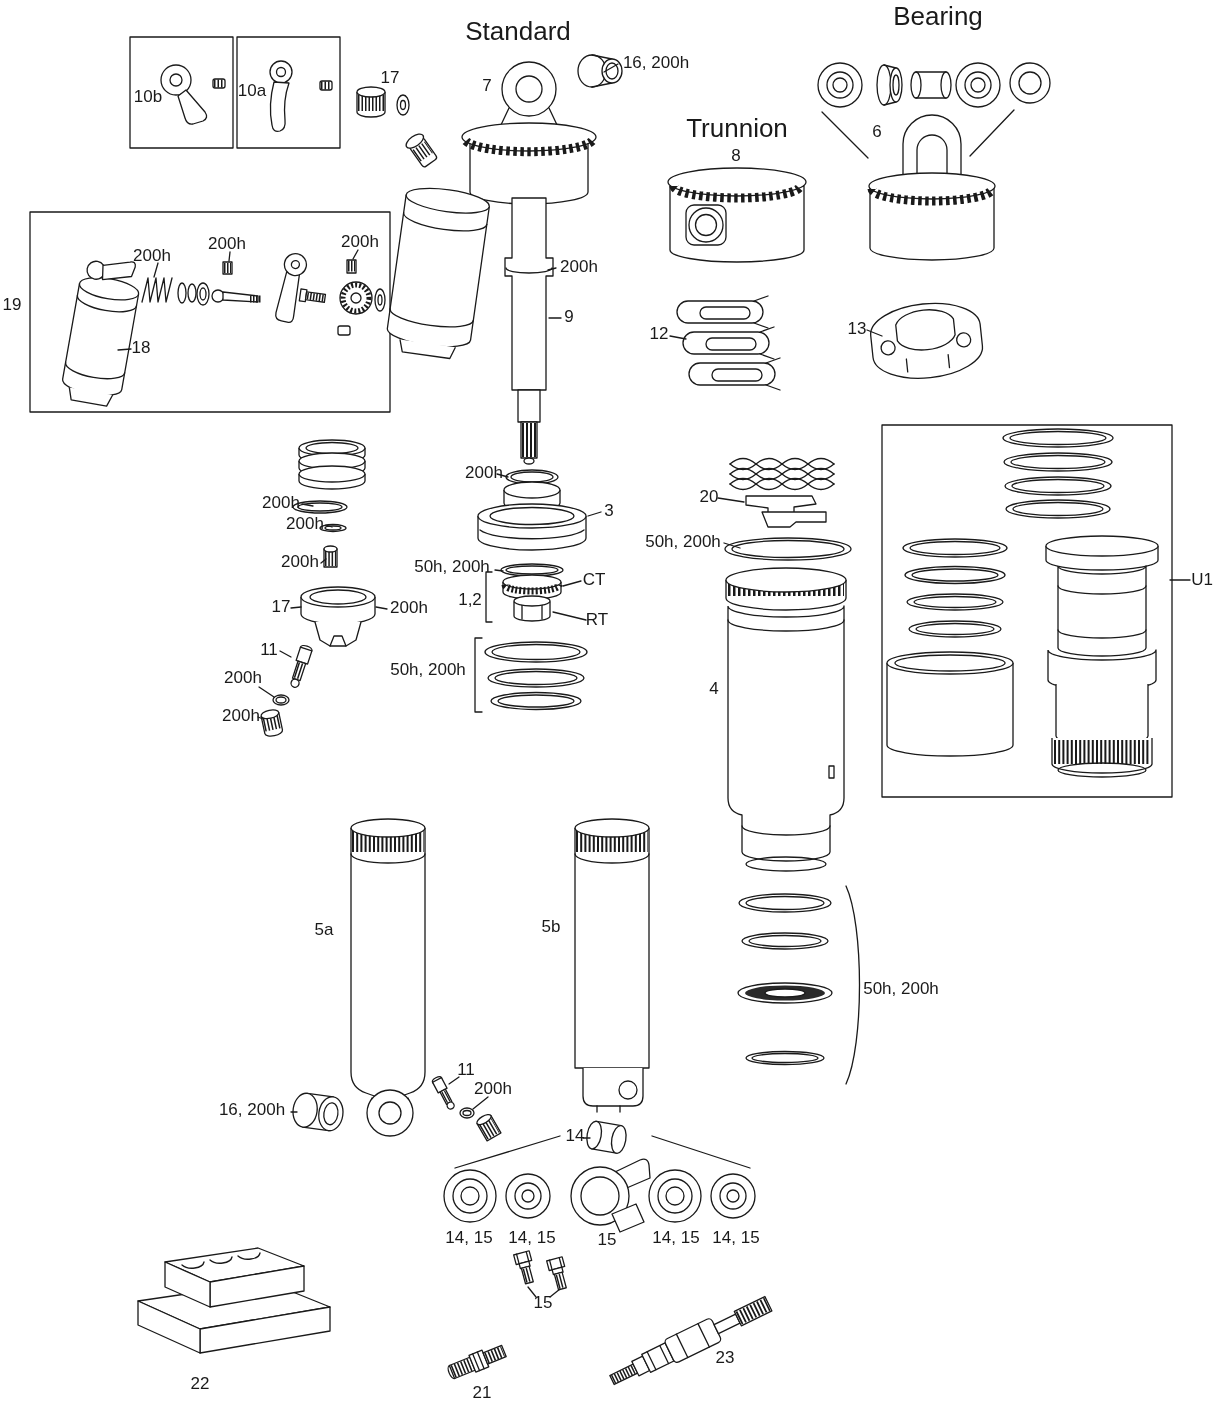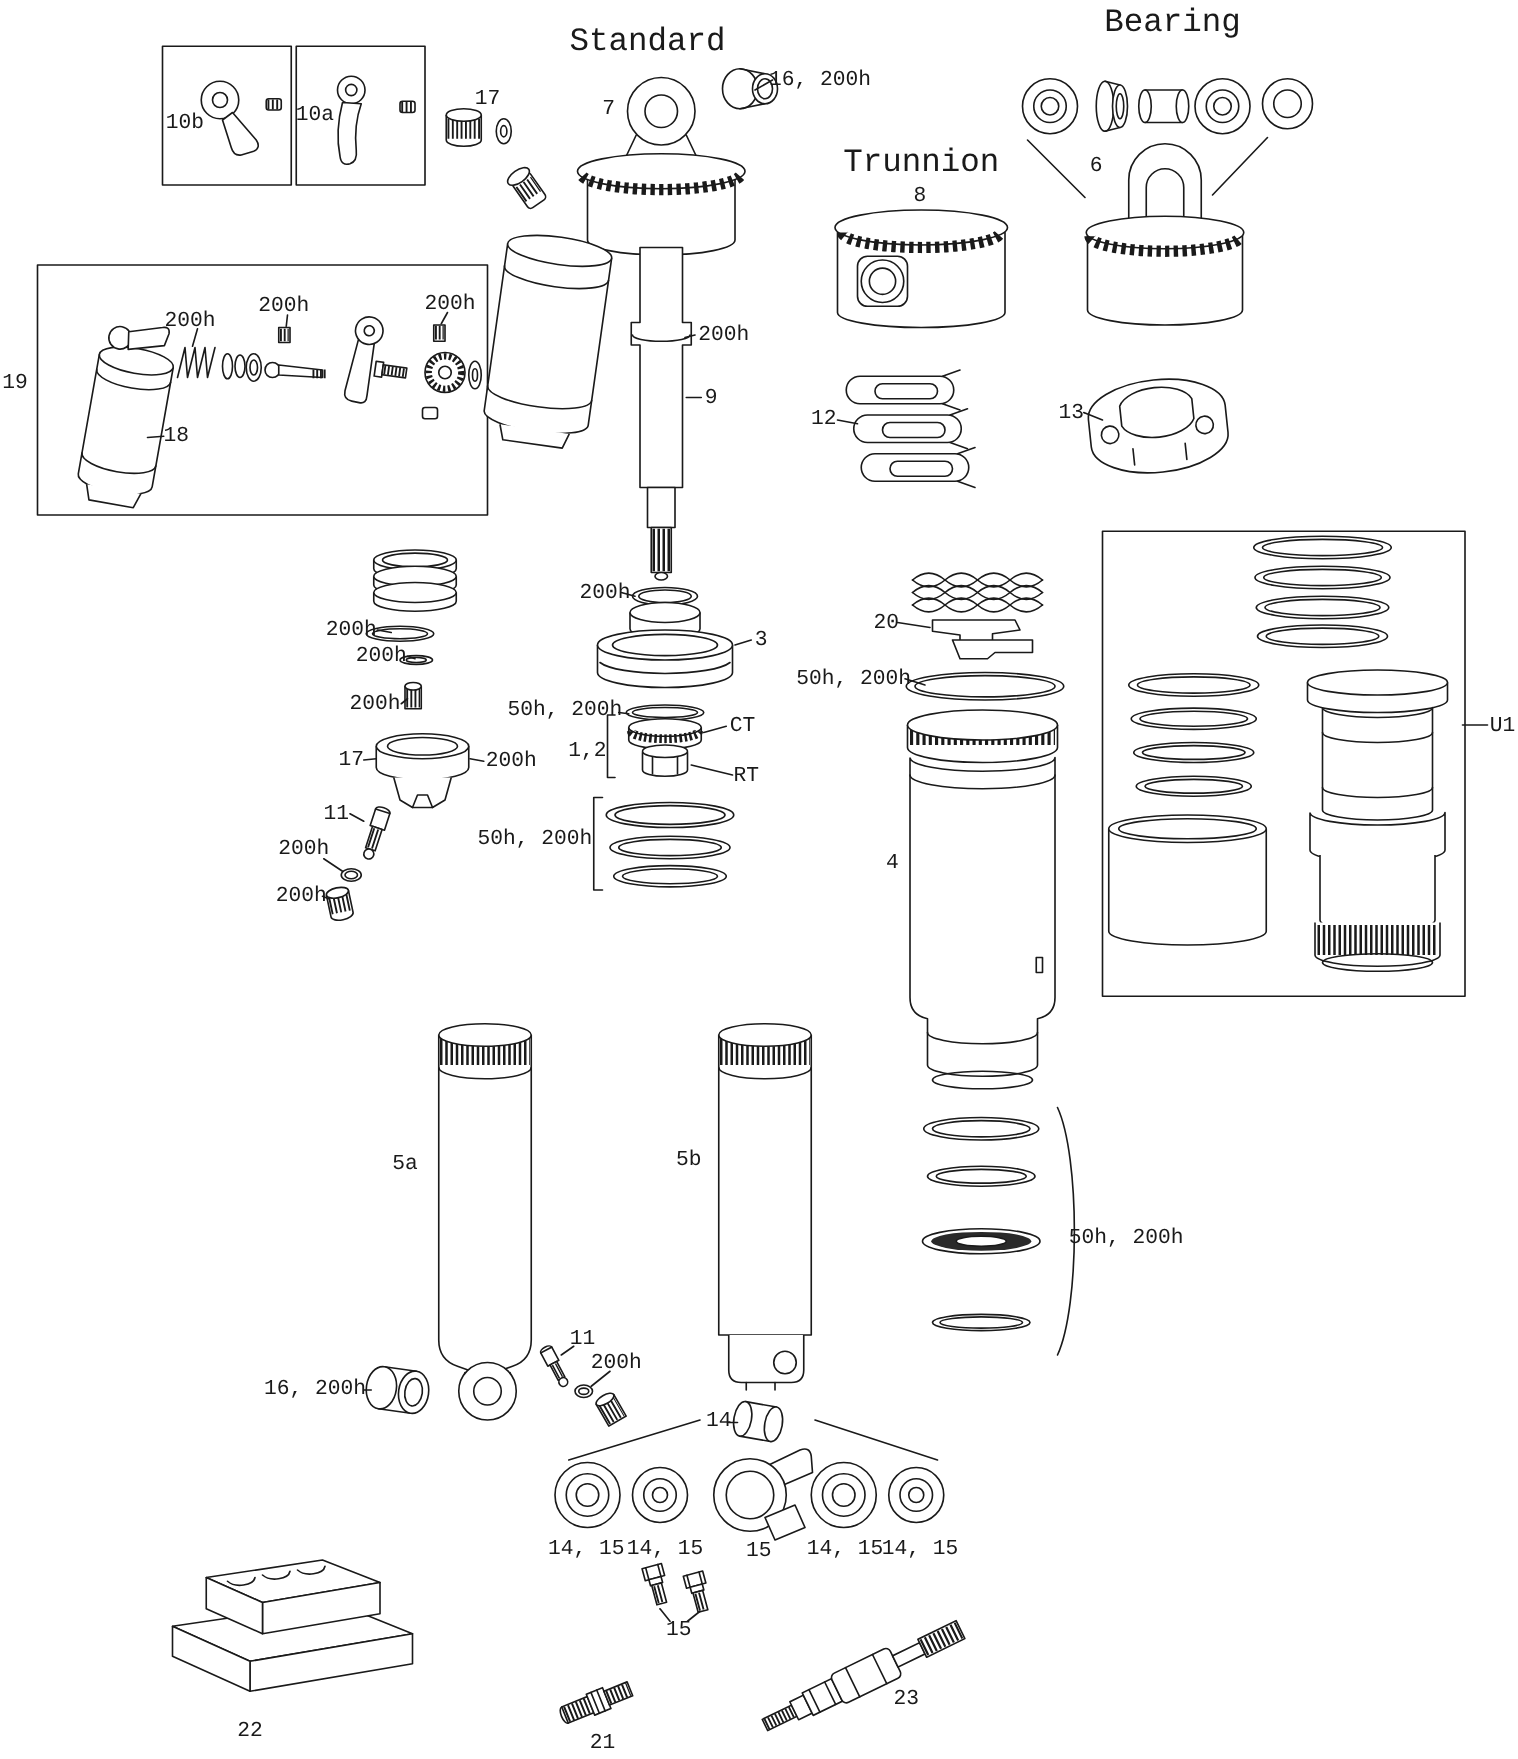--- a/index.html
+++ b/index.html
@@ -1,17 +1,17 @@
 <!DOCTYPE html>
 <html><head>
 <meta charset="utf-8">
 <style>
   html,body{margin:0;padding:0;background:#fff;}
   .stage{position:relative;width:1086px;height:1407px;background:#fff;
-         font-family:Liberation Mono, monospace;}
+         font-family:Liberation Sans, sans-serif;}
   svg{display:block;}
   svg text{fill:#1a1a1a;text-anchor:middle;}
   .section-title{font-size:26px;}
   .part-label{font-size:17px;}
   .ln{fill:none;stroke:#1a1a1a;stroke-width:1.3;stroke-linecap:round;stroke-linejoin:round;}
   .fw{fill:#fff;stroke:#1a1a1a;stroke-width:1.3;stroke-linejoin:round;}
   .hatch{stroke:#1a1a1a;fill:none;}
   .teeth{stroke:#1a1a1a;fill:none;}
 </style>
 </head>

